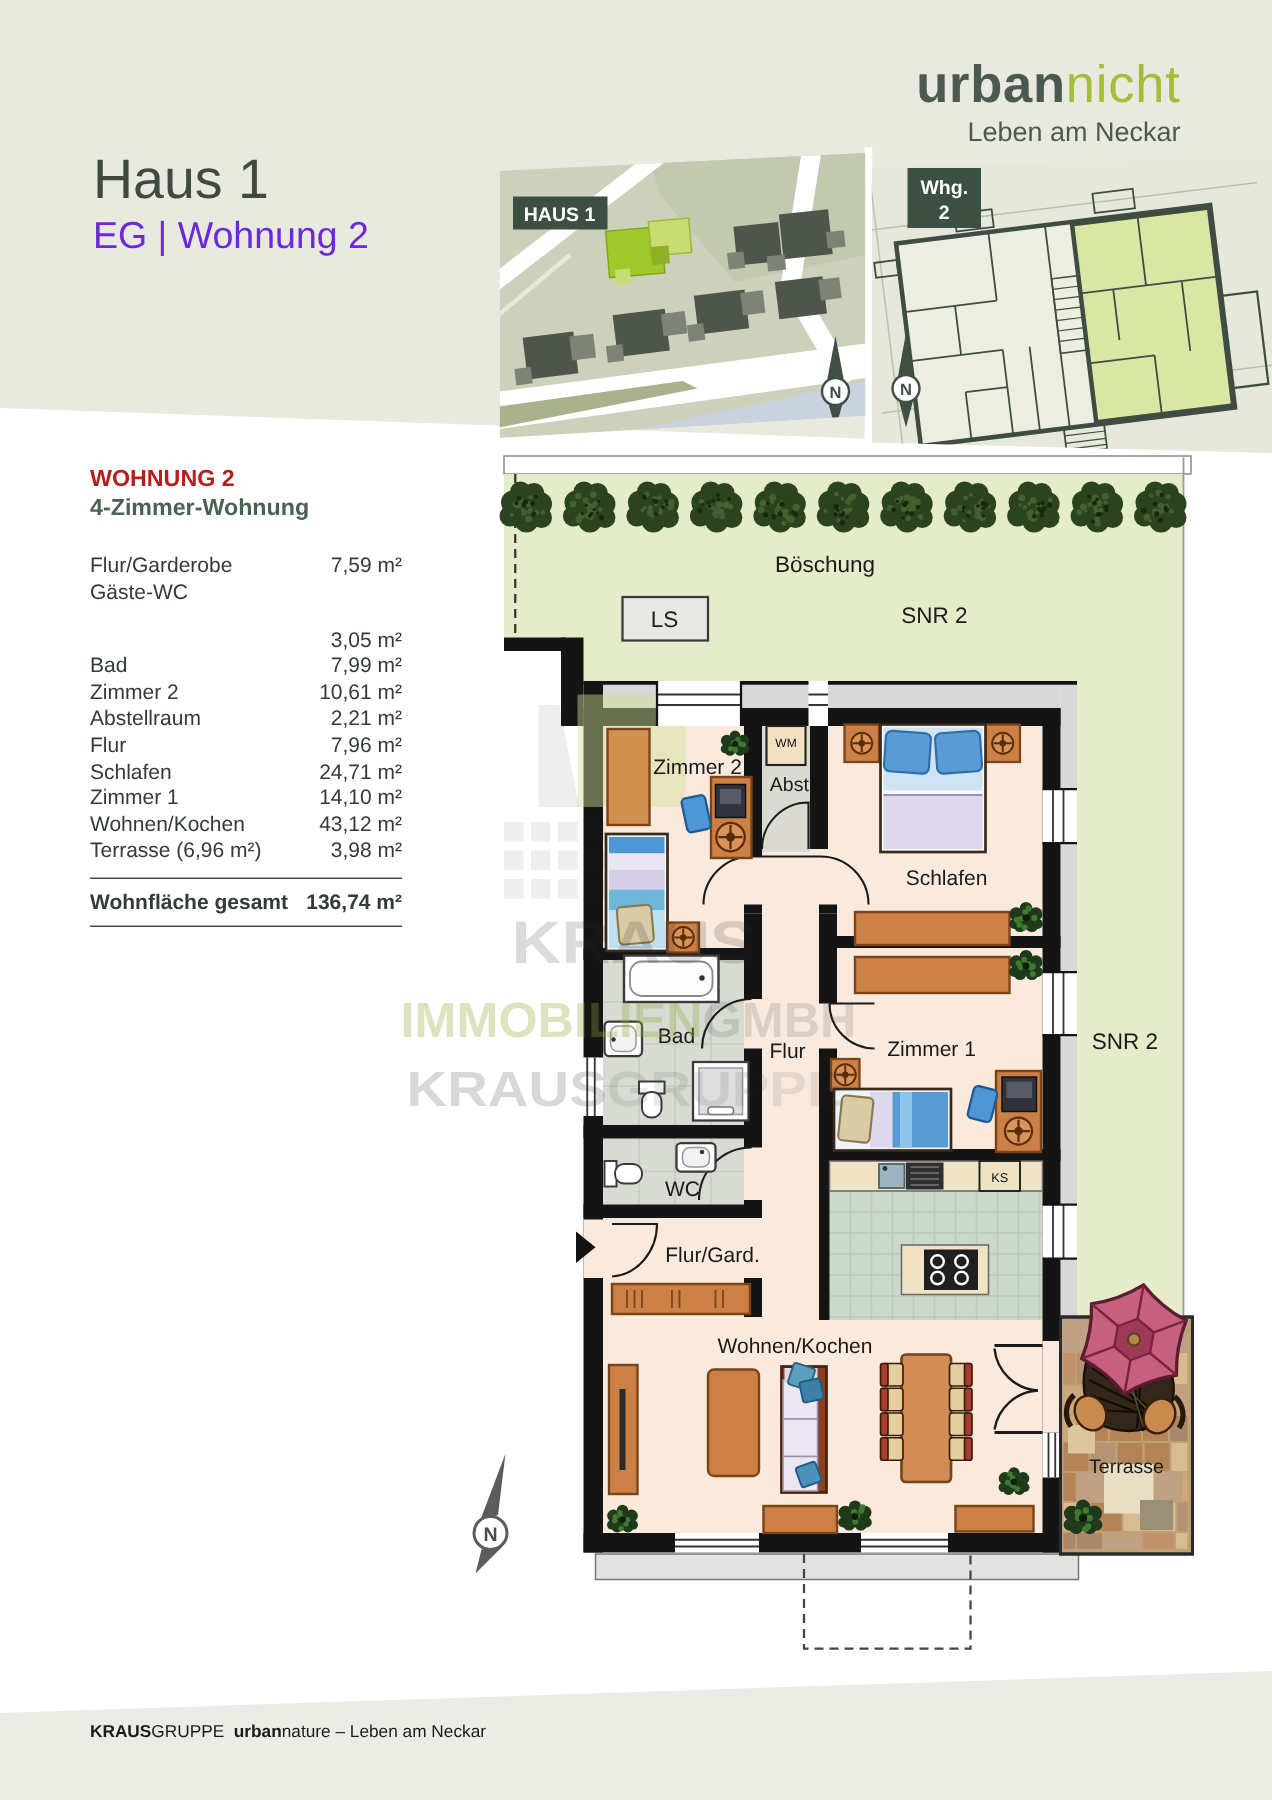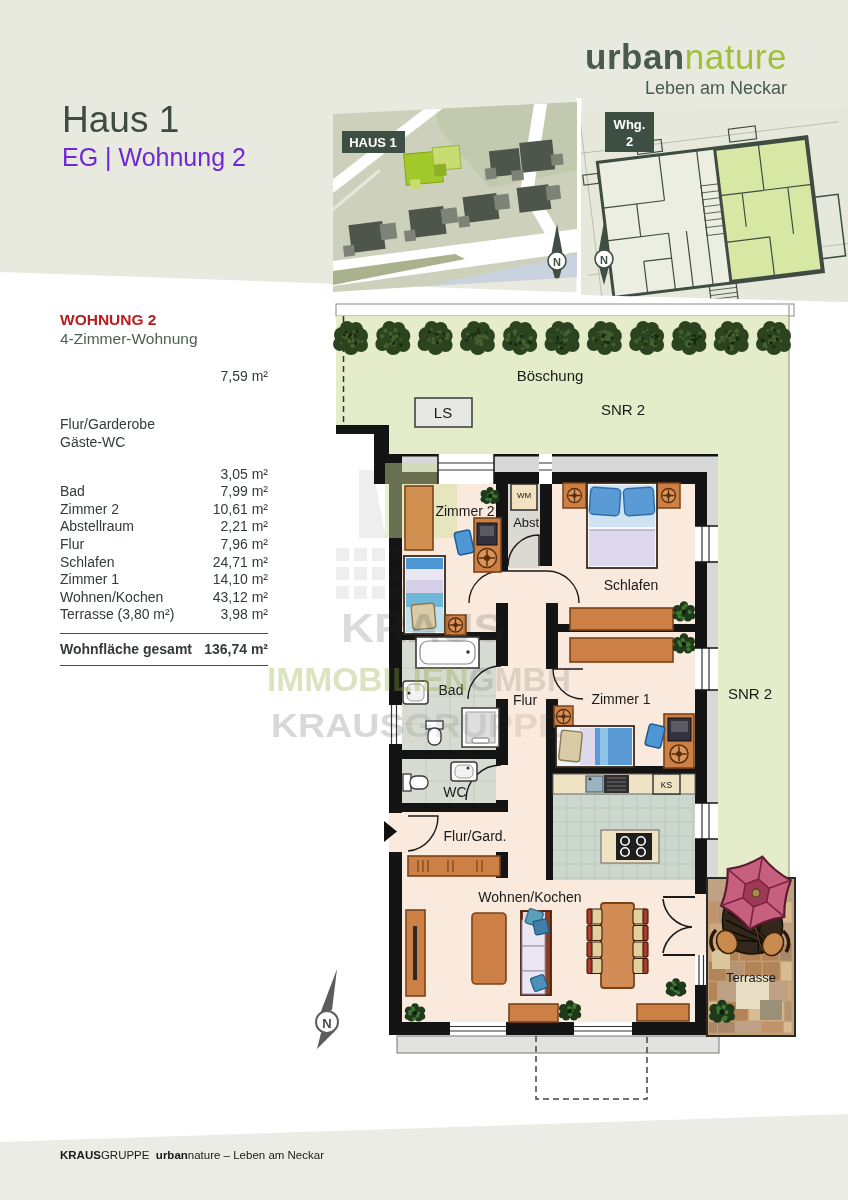--- a/index.html
+++ b/index.html
@@ -14,40 +14,40 @@
 
   <polygon points="0,0 848,0 848,302 0,272" fill="#e8eae0"></polygon>
 
   <polygon points="0,1142 848,1114 848,1200 0,1200" fill="#ecece6"></polygon>
 </svg>
 
 <div class="abs" style="left:62px;top:99px;font-size:37px;color:#3e4a42;">Haus 1</div>
 
 <div class="abs" style="left:62px;top:143px;font-size:25px;color:#6d28d9;">EG | Wohnung 2</div>
 
-<div class="abs" style="left:440px;top:37px;width:347px;text-align:right;font-size:35px;letter-spacing:0.5px;color:#4a5a50;"><b style="font-weight:bold;">urban</b><span style="color:#a2bf3a;">nature</span></div>
+<div class="abs" style="left:440px;top:37px;width:347px;text-align:right;font-size:35px;letter-spacing:0.5px;color:#4a5a50;"><b style="font-weight:bold;">urban</b><span style="color:#a2bf3a;">nicht</span></div>
 
 <div class="abs" style="left:440px;top:78px;width:347px;text-align:right;font-size:18px;color:#4a5a50;">Leben am Neckar</div>
 
 <div class="abs" style="left:60px;top:311px;width:208px;color:#333b36;">
 
   <div style="font-size:15.5px;font-weight:bold;color:#b91c1c;line-height:18.5px;">WOHNUNG 2</div>
-  <div style="font-size:15.5px;font-weight:normal;color:#4a6251;line-height:18.5px;">4-Zimmer-Wohnung</div>
+  <div style="font-size:15.5px;font-weight:bold;color:#4a6251;line-height:18.5px;">4-Zimmer-Wohnung</div>
 
   <div style="margin-top:20px;font-size:14px;line-height:17.6px;">
-    <div><span style="float:left;margin-top:48px;">Flur/Garderobe</span><span style="float:right;">7,59 m²</span><br clear="all"></div>
+    <div><span style="float:left;">Flur/Garderobe</span><span style="float:right;">7,59 m²</span><br clear="all"></div>
     <div><span style="float:left;">Gäste-WC</span><span style="float:right;margin-top:32px;">3,05 m²</span><br clear="all"></div>
     <div><span style="float:left;">Bad</span><span style="float:right;">7,99 m²</span><br clear="all"></div>
     <div><span style="float:left;">Zimmer 2</span><span style="float:right;">10,61 m²</span><br clear="all"></div>
     <div><span style="float:left;">Abstellraum</span><span style="float:right;">2,21 m²</span><br clear="all"></div>
     <div><span style="float:left;">Flur</span><span style="float:right;">7,96 m²</span><br clear="all"></div>
     <div><span style="float:left;">Schlafen</span><span style="float:right;">24,71 m²</span><br clear="all"></div>
     <div><span style="float:left;">Zimmer 1</span><span style="float:right;margin-left:35px;">14,10 m²</span><br clear="all"></div>
     <div><span style="float:left;">Wohnen/Kochen</span><span style="float:right;margin-left:28px;">43,12 m²</span><br clear="all"></div>
-    <div><span style="float:left;">Terrasse (3,80 m²)</span><span style="float:right;">3,98 m²</span><br clear="all"></div>
+    <div><span style="float:left;">Terrasse (6,96 m²)</span><span style="float:right;">3,98 m²</span><br clear="all"></div>
   </div>
 
   <div style="border-top:1.5px solid #4a4a4a;margin-top:9px;"></div>
 
   <div style="margin-top:7px;font-size:14px;font-weight:bold;white-space:nowrap;"><span style="float:left;">Wohnfläche gesamt</span><span style="float:right;">136,74 m²</span><br clear="all"></div>
 
   <div style="border-top:1.5px solid #4a4a4a;margin-top:8px;"></div>
 
 </div>
 

